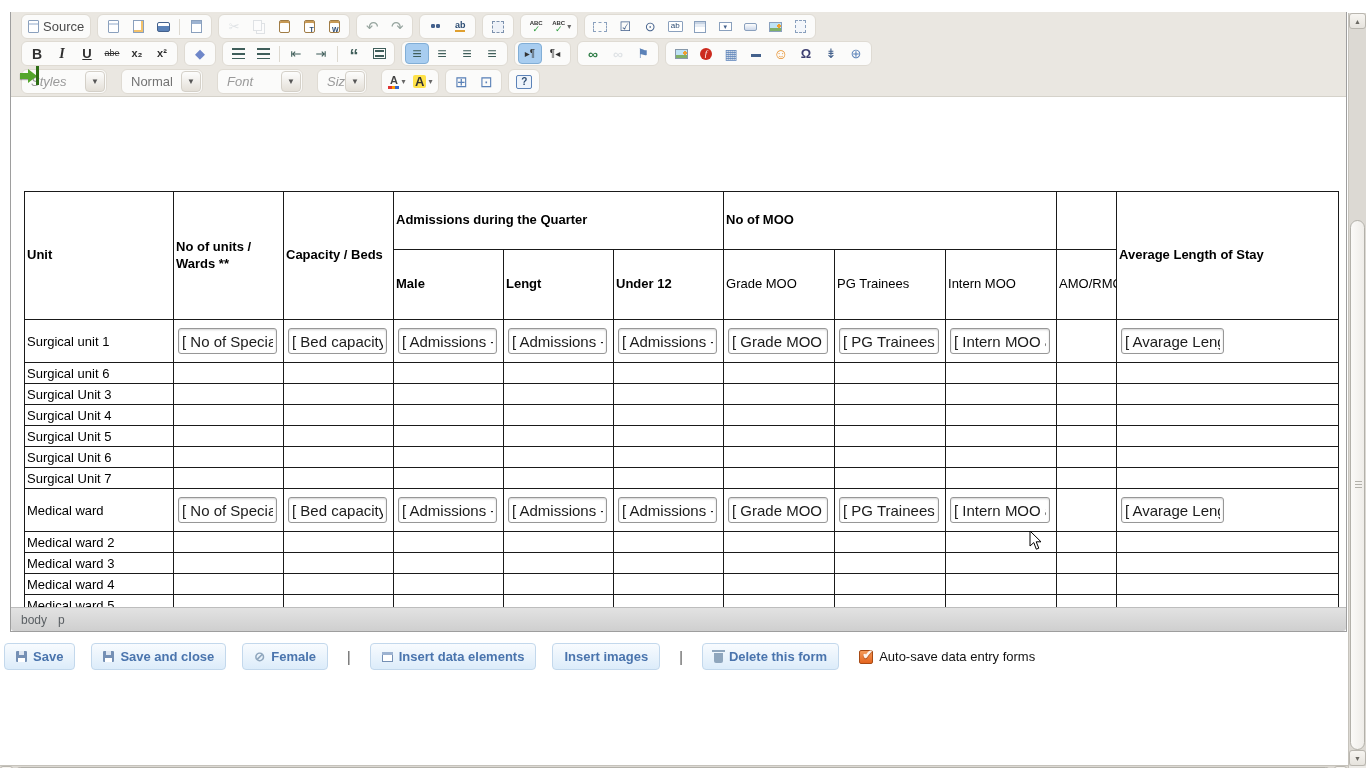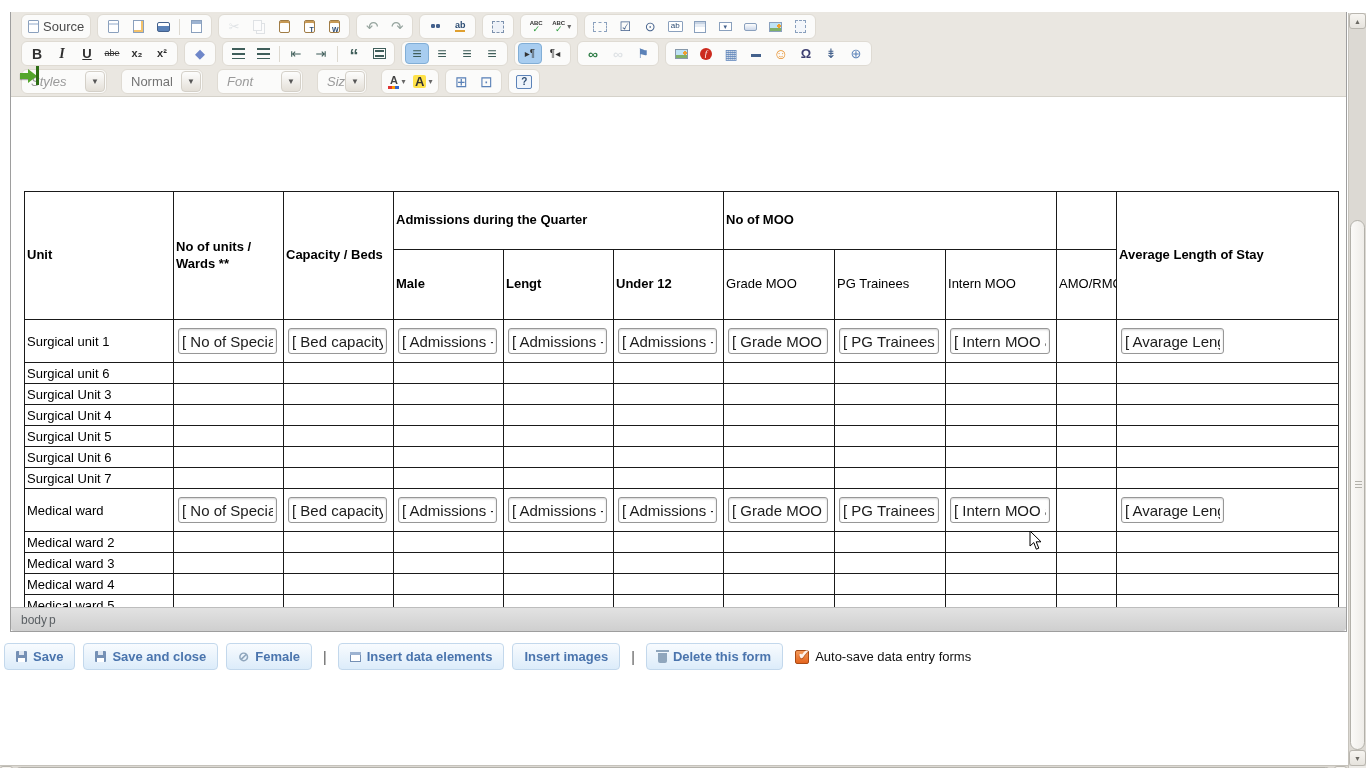--- a/index.html
+++ b/index.html
@@ -144,25 +144,25 @@
   tr.r-input { height:43px; } tr.r-plain { height:21px; }
   td.cell-input { white-space:nowrap; }
   .fld { display:block; width:calc(100% - 6px); height:26px; margin:2px 2px; background:#fff;
     border:1px solid #979797; border-radius:3px; box-shadow:inset 0 1px 2px rgba(0,0,0,.18);
     font-family:"Liberation Sans",sans-serif; font-size:15px; color:#1c1c1c; padding:0 3px;
     white-space:nowrap; overflow:hidden; }
   .fld.narrow { width:103px; }
 
   
   .pathbar { height:24px; background:linear-gradient(#e2e2e2,#cfcfcf); border-top:1px solid #bdbdbd;
-    border-radius:0 0 3px 3px; display:flex; align-items:center; padding:4px 10px; gap:2px; }
+    border-radius:0 0 3px 3px; display:flex; align-items:center; padding:4px 10px; gap:11px; }
   .pathbar span { font-size:12px; color:#5a5f63; cursor:default; }
 
   
-  .actions { position:absolute; left:4px; top:630px; display:flex; align-items:center; gap:8px; }
+  .actions { position:absolute; left:4px; top:630px; display:flex; align-items:center; gap:16px; }
   .abtn { display:flex; align-items:center; gap:6px; height:27px; padding:0 11px;
     background:linear-gradient(#f8fbfe,#dcecfa); border:1px solid #c3d8ec; border-radius:4px;
     font-size:13px; font-weight:bold; color:#4a74ad; cursor:default; }
   .asep { color:#555; font-size:14px; margin:0 3px; }
   .ai-floppy { width:11px; height:11px; background:#7590b5; border-radius:1px; position:relative; }
   .ai-floppy::before { content:""; position:absolute; top:0; left:3px; width:5px; height:4px; background:#dfe7f2; }
   .ai-floppy::after { content:""; position:absolute; bottom:0; left:2px; width:7px; height:4px; background:#fff; }
   .ai-cancel::before { content:"⊘"; color:#8fa6bd; font-size:13px; font-weight:bold; }
   .ai-window { width:11px; height:10px; border:1px solid #7590b5; background:#fff; position:relative; }
   .ai-window::before { content:""; position:absolute; top:-1px; left:-1px; right:-1px; height:3px; background:#9db3d1; }

